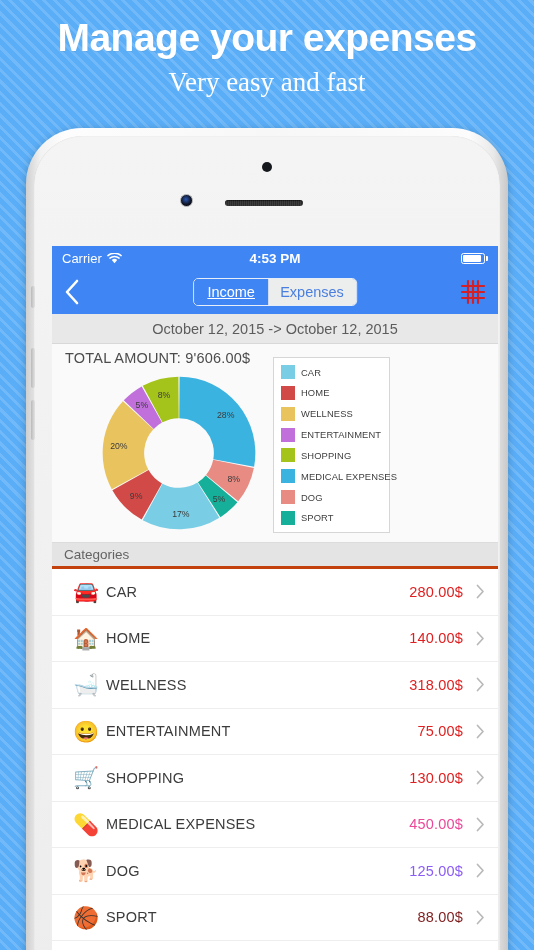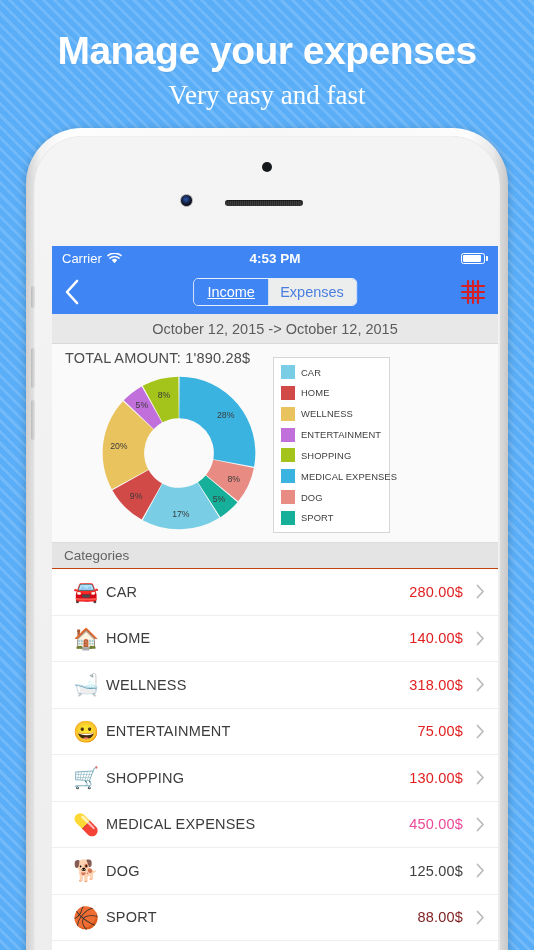--- a/index.html
+++ b/index.html
@@ -16,21 +16,21 @@
     background:
       repeating-linear-gradient(45deg,
         rgba(255,255,255,0.00) 0px,
         rgba(255,255,255,0.00) 5px,
         rgba(255,255,255,0.14) 5px,
         rgba(255,255,255,0.14) 8px),
       #5aaef7;
   }
 
   
-  #promo{ position:absolute; top:16px; left:0; width:534px; text-align:center; z-index:5; }
+  #promo{ position:absolute; top:3px; left:0; width:534px; text-align:center; z-index:5; }
   #promo-title{
     font-size:39px; font-weight:bold; color:#ffffff;
     letter-spacing:-0.5px; margin-top:14px; line-height:1.1;
     text-shadow:0 1px 1px rgba(0,0,0,0.06);
   }
   #promo-sub{
     font-size:27px; color:#ffffff; margin-top:8px; line-height:1.1;
     letter-spacing:0px;
     font-family:Liberation Serif, serif;
   }
@@ -156,21 +156,21 @@
   }
   .legend-row{ display:flex; align-items:center; gap:6px; height:16px; }
   .legend-swatch{ width:14px; height:14px; flex:0 0 14px; }
   .legend-label{ font-size:9.4px; color:#3e3e3e; white-space:nowrap; letter-spacing:0.1px; }
 
   
   #cat-header{
     height:26px; background:#e4e4e4;
     display:flex; align-items:center; padding-left:12px;
     font-size:13.5px; color:#636363;
-    border-bottom:1px solid #c2410c;
+    border-bottom:3px solid #c2410c;
   }
 
   
   #cat-list{ background:#fff; }
   .cat-row{
     height:46.5px; display:flex; align-items:center;
     padding:0 12px 0 14px;
     border-bottom:1px solid #eeeeee;
     background:#fff;
   }
@@ -251,21 +251,21 @@
             </g>
           </svg>
         </div>
       </div>
 
       <div id="date-bar">
         <span>October 12, 2015 -&gt; October 12, 2015</span>
       </div>
 
       <div id="chart-panel">
-        <div id="total-amount">TOTAL AMOUNT: 1'890.28$</div>
+        <div id="total-amount">TOTAL AMOUNT: 9'606.00$</div>
 
         <div id="donut-wrap">
           <svg id="donut-svg" width="166" height="166" viewBox="0 0 200 200">
               <path d="M 100.72255888176144 8.002837496679348 A 92 92 0 0 1 190.5030338633573 116.52878887057373 L 141.3166024158805 107.54575144091409 A 42 42 0 0 0 100.32986383732587 58.00129537891883 Z" fill="#3bb3e0"></path>
               <text x="156.24746672263262" y="57.46804874834566" text-anchor="middle" class="slice-label">28%</text>
               <path d="M 190.2322457970972 117.94830962548382 A 92 92 0 0 1 171.34560837184557 158.08445718134277 L 132.57082121323384 126.51681740887386 A 42 42 0 0 0 141.19298177693568 108.19379352467739 Z" fill="#e88b83"></path>
               <text x="166.0523748300194" y="135.0818882842503" text-anchor="middle" class="slice-label">8%</text>
               <path d="M 170.4244556413641 159.19793955550767 A 92 92 0 0 1 149.90462137300693 177.28860695870264 L 122.78254453985099 135.28392926375557 A 42 42 0 0 0 132.1502949667097 127.02514631881871 Z" fill="#16b09a"></path>
               <text x="148.27576616862657" y="158.75810808302356" text-anchor="middle" class="slice-label">5%</text>
               <path d="M 148.6844680896255 178.06293977829836 A 92 92 0 0 1 56.31321213190532 180.96582344278414 L 80.05603162543503 136.96265852822756 A 42 42 0 0 0 122.225518040916 135.63742902922314 Z" fill="#79cde4"></path>
@@ -378,21 +378,21 @@
             <span class="cat-amount" style="color: #ec4899;">450.00$</span>
             <span class="cat-chevron">
               <svg width="9" height="15" viewBox="0 0 9 15">
                 <path d="M1.5 1.5 L7 7.5 L1.5 13.5" stroke="#b9b9b9" stroke-width="1.7" fill="none" stroke-linecap="round" stroke-linejoin="round"></path>
               </svg>
             </span>
           </div>
           <div class="cat-row">
             <span class="cat-icon">🐕</span>
             <span class="cat-name">DOG</span>
-            <span class="cat-amount" style="color: #404040; text-align: center;">125.00$</span>
+            <span class="cat-amount" style="color: #8b5cf6; text-align: center;">125.00$</span>
             <span class="cat-chevron">
               <svg width="9" height="15" viewBox="0 0 9 15">
                 <path d="M1.5 1.5 L7 7.5 L1.5 13.5" stroke="#b9b9b9" stroke-width="1.7" fill="none" stroke-linecap="round" stroke-linejoin="round"></path>
               </svg>
             </span>
           </div>
           <div class="cat-row">
             <span class="cat-icon">🏀</span>
             <span class="cat-name">SPORT</span>
             <span class="cat-amount" style="color: #7f1d1d;">88.00$</span>

